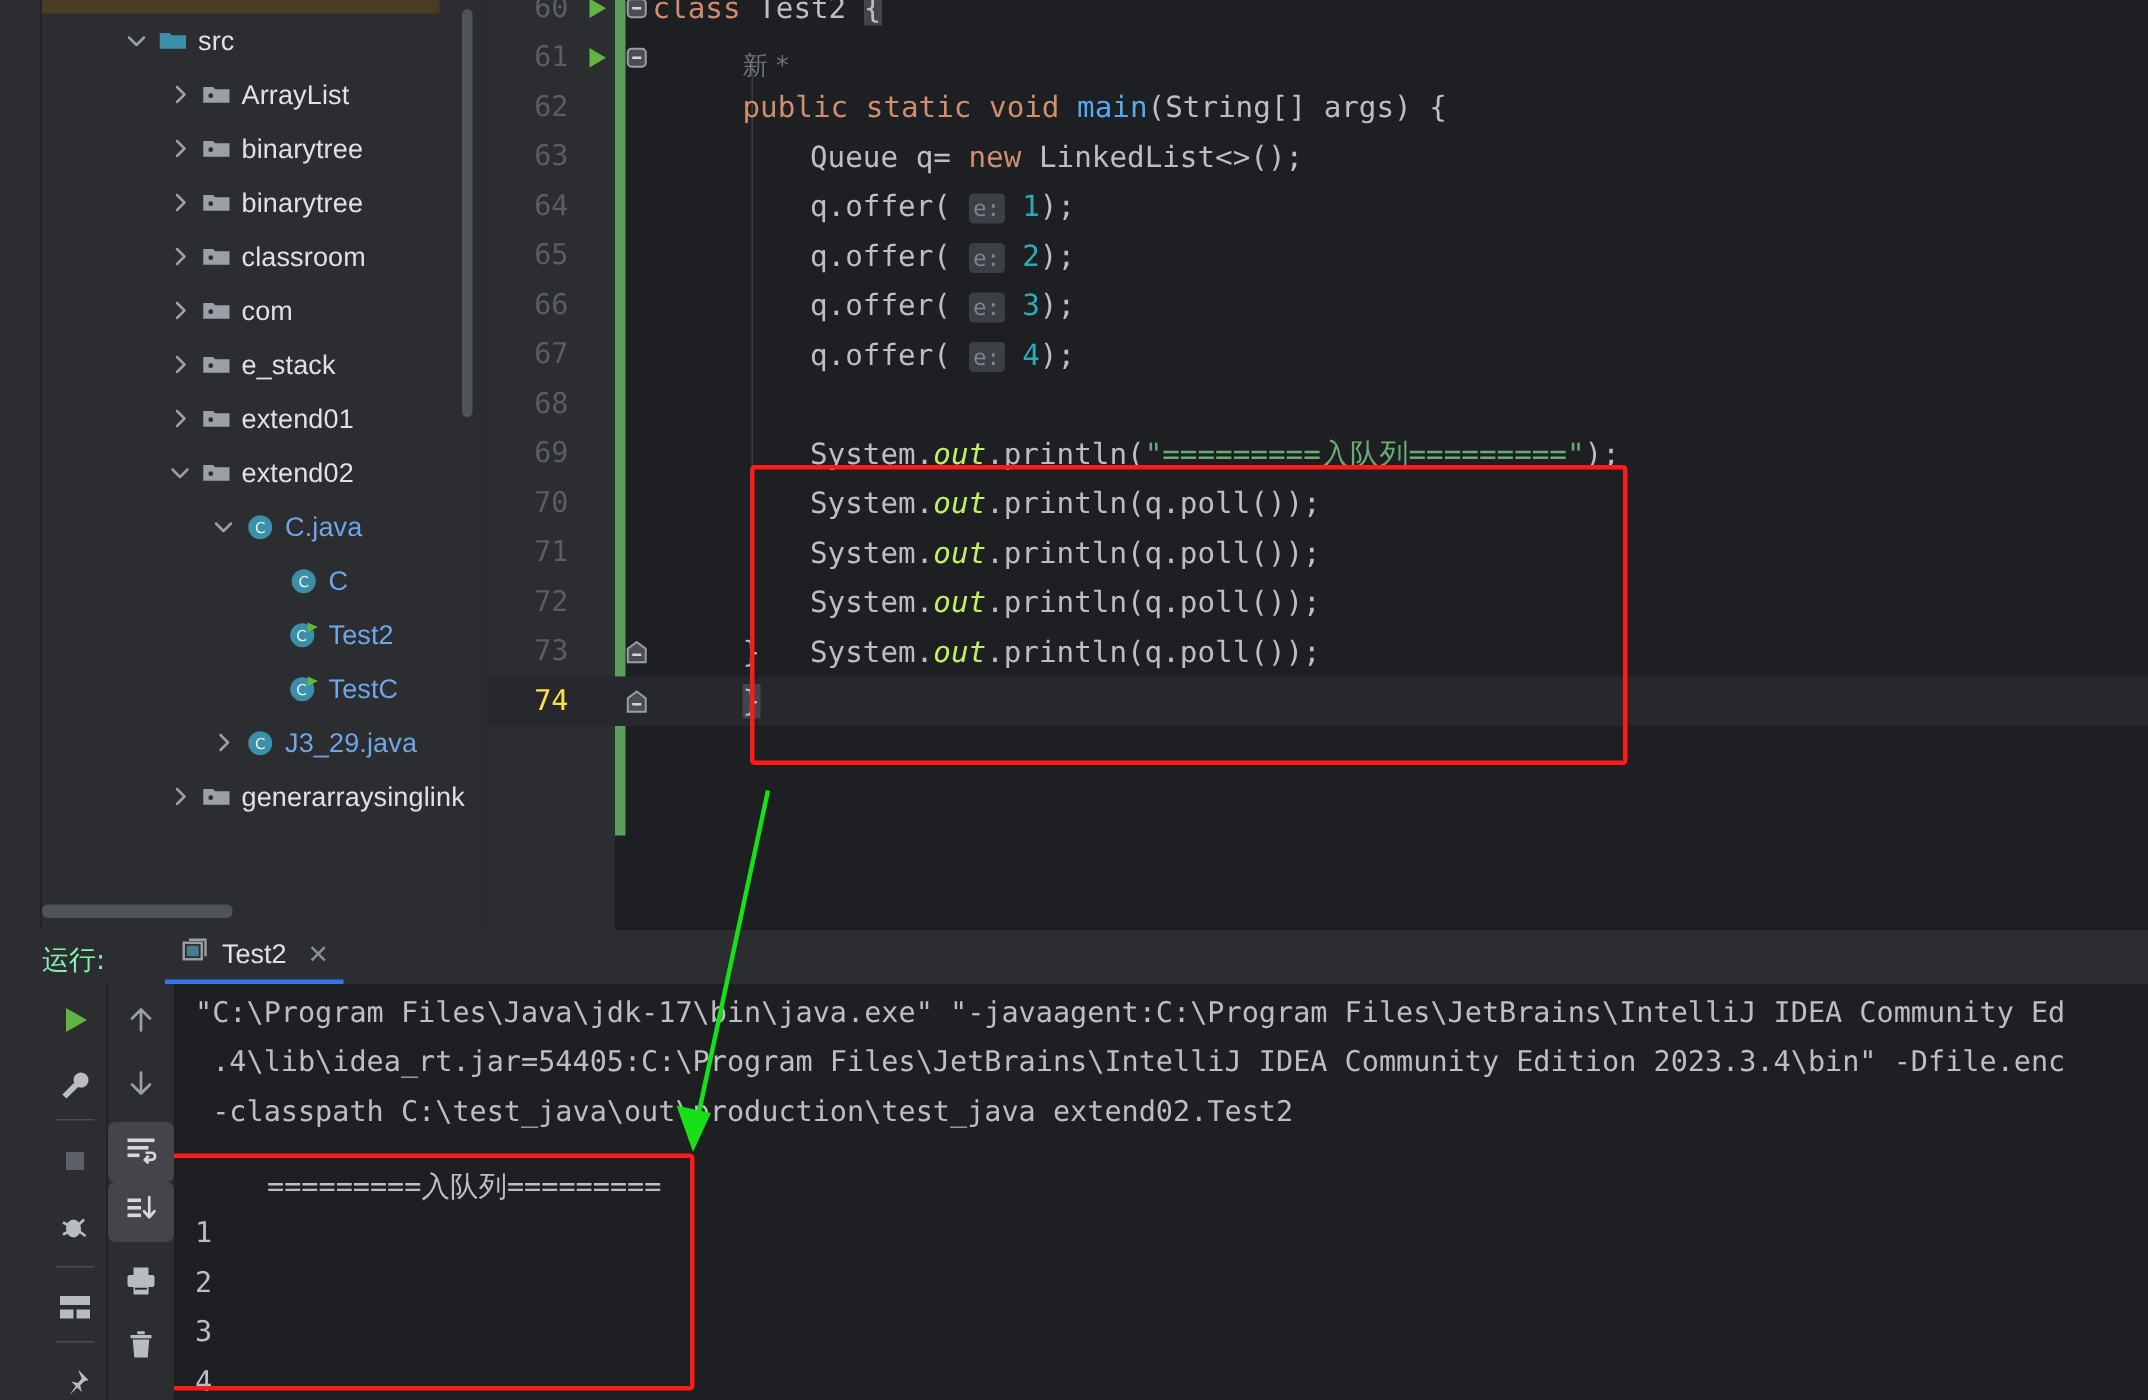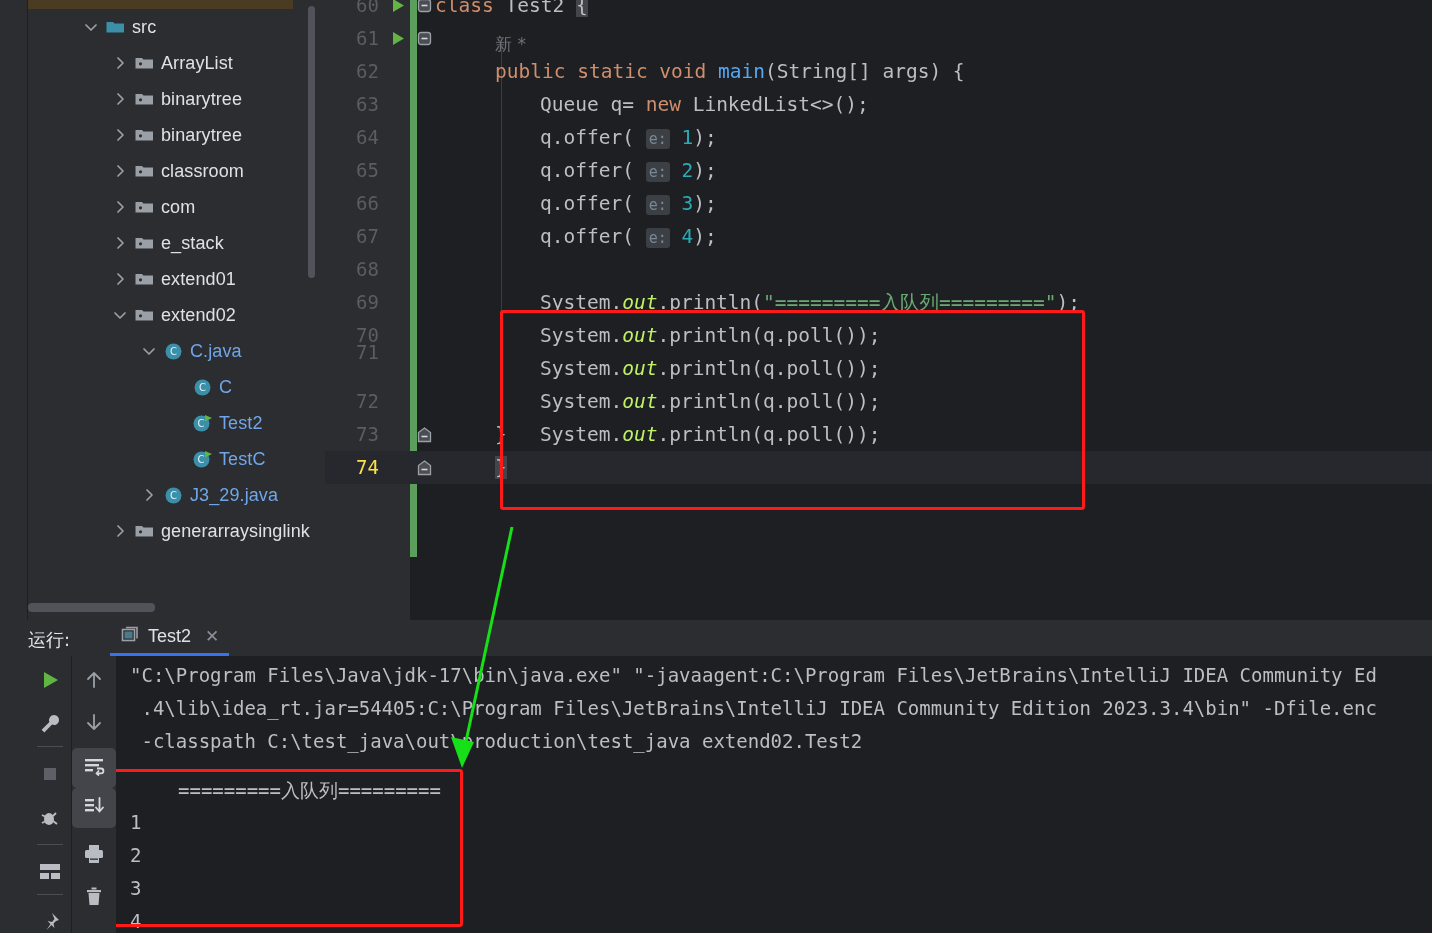--- a/index.html
+++ b/index.html
@@ -120,21 +120,21 @@
   
   .run-panel{
     position:absolute; left:0; top:620px; width:1432px; height:313px;
     background:#2b2d30;
   }
   .run-tabbar{
     position:absolute; left:28px; top:0; width:1404px; height:36px;
     background:#2b2d30;
   }
   .run-label{
-    position:absolute; left:0; top:8px; font-size:18px; color:#e5e5e5;
+    position:absolute; left:0; top:8px; font-size:18px; color:#86efac;
     font-family:"DejaVu Sans","Liberation Sans",sans-serif;
   }
   .run-tab{
     position:absolute; left:82px; top:0; height:36px;
     display:flex; align-items:center; gap:8px; padding:0 10px;
     border-bottom:3px solid #3574f0;
   }
   .run-tab .tname{ font-size:18px; color:#dfe1e5; }
   .run-tab .xclose{ color:#8a8f98; font-size:17px; margin-left:6px; }
 
@@ -426,21 +426,21 @@
         </div>
         <div class="lnum" style="top: 55px; left: 0px;">62</div>
         <div class="lnum" style="top: 88px; left: 0px;">63</div>
         <div class="lnum" style="top: 121px; left: 0px;">64</div>
         <div class="lnum" style="top: 154px; left: 0px;">65</div>
         <div class="lnum" style="top: 187px; left: 0px;">66</div>
         <div class="lnum" style="top: 220px; left: 0px;">67</div>
         <div class="lnum" style="top: 253px; left: 0px;">68</div>
         <div class="lnum" style="top: 286px; left: 0px;">69</div>
         <div class="lnum" style="top: 319px; left: 0px;">70</div>
-        <div class="lnum" style="top: 336px; left: 0px;">71</div>
+        <div class="lnum" style="top: 352px; left: 0px;">71</div>
         <div class="lnum" style="top: 385px; left: 0px;">72</div>
         <div class="lnum" style="top: 418px; left: 0px;">73</div>
         <div class="fold" style="top: 418px;">
           <svg width="15" height="16" viewBox="0 0 15 16">
             <path d="M7.5 1 L13.5 5.5 V14.5 H1.5 V5.5 Z" fill="#4a4d52" stroke="#9aa0a6" stroke-width="1.3"></path>
             <line x1="4.5" y1="9.5" x2="10.5" y2="9.5" stroke="#d6d8dc" stroke-width="1.6"></line>
           </svg>
         </div>
         <div class="lnum cur" style="top: 451px; left: 0px;">74</div>
         <div class="fold" style="top: 451px;">

